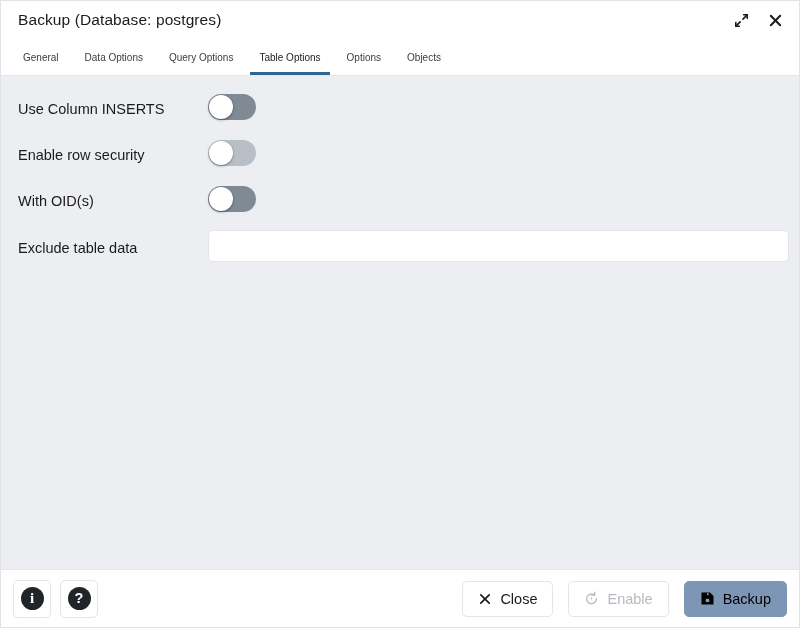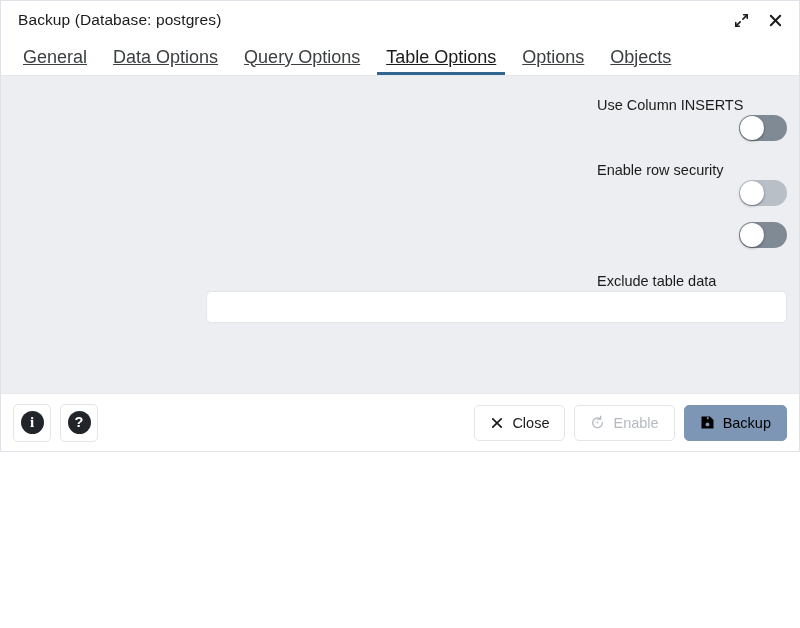--- a/index.html
+++ b/index.html
@@ -9,21 +9,21 @@
     width: 800px;
     height: 628px;
     overflow: hidden;
     background: #ffffff;
     font-family: "Liberation Sans", sans-serif;
   }
 
   #dialog {
     position: relative;
     width: 800px;
-    height: 452px;
+    height: 628px;
     background: #ffffff;
     border: 1px solid #dfe2e6;
     display: flex;
     flex-direction: column;
   }
 
   
   .titlebar {
     height: 38px;
     min-height: 38px;
@@ -65,28 +65,27 @@
     display: flex;
     align-items: stretch;
     padding-left: 9px;
     border-bottom: 1px solid #e6e8ea;
   }
   .tab {
     position: relative;
     display: flex;
     align-items: center;
     padding: 0 13px;
-    font-size: 18px;
+    font-size: 10px;
     color: #3c4043;
     cursor: pointer;
     white-space: nowrap;
     background: transparent;
     border: none;
     font-family: inherit;
-    text-decoration: underline;
   }
   .tab.active { color: #1b1b1b; }
   .tab.active::after {
     content: "";
     position: absolute;
     left: 4px;
     right: 4px;
     bottom: 0;
     height: 3px;
     background: #326690;
@@ -94,24 +93,23 @@
 
   
   .content {
     flex: 1;
     background: #eceef1;
     padding: 16px 12px 0 12px;
     overflow: hidden;
   }
   .form-row {
     display: flex;
-    align-items: flex-end;
+    align-items: center;
     min-height: 30px;
     margin-bottom: 16px;
-    flex-direction: column;
   }
   .form-row.input-row { margin-bottom: 0; }
   .field-label {
     width: 195px;
     min-width: 195px;
     font-size: 14.5px;
     color: #1b1b1b;
     line-height: 19px;
     padding-top: 4px;
     padding-left: 5px;
@@ -176,21 +174,21 @@
   }
   .footer-left {
     display: flex;
     align-items: center;
     gap: 9px;
   }
   .footer-right {
     margin-left: auto;
     display: flex;
     align-items: center;
-    gap: 9px;
+    gap: 15px;
   }
   .icon-btn {
     width: 38px;
     height: 38px;
     border: 1px solid #e3e5e9;
     border-radius: 5px;
     background: #ffffff;
     display: flex;
     align-items: center;
     justify-content: center;
@@ -293,20 +291,21 @@
     <div class="form-row">
       <div class="field-label">Enable row security</div>
       <div class="field-control">
         <button class="switch disabled" role="switch" aria-checked="false" disabled="">
           <span class="knob"></span>
         </button>
       </div>
     </div>
 
     <div class="form-row">
+      <div class="field-label">With OID(s)</div>
       <div class="field-control">
         <button class="switch" role="switch" aria-checked="false">
           <span class="knob"></span>
         </button>
       </div>
     </div>
 
     <div class="form-row input-row">
       <div class="field-label">Exclude table data</div>
       <div class="field-control">

